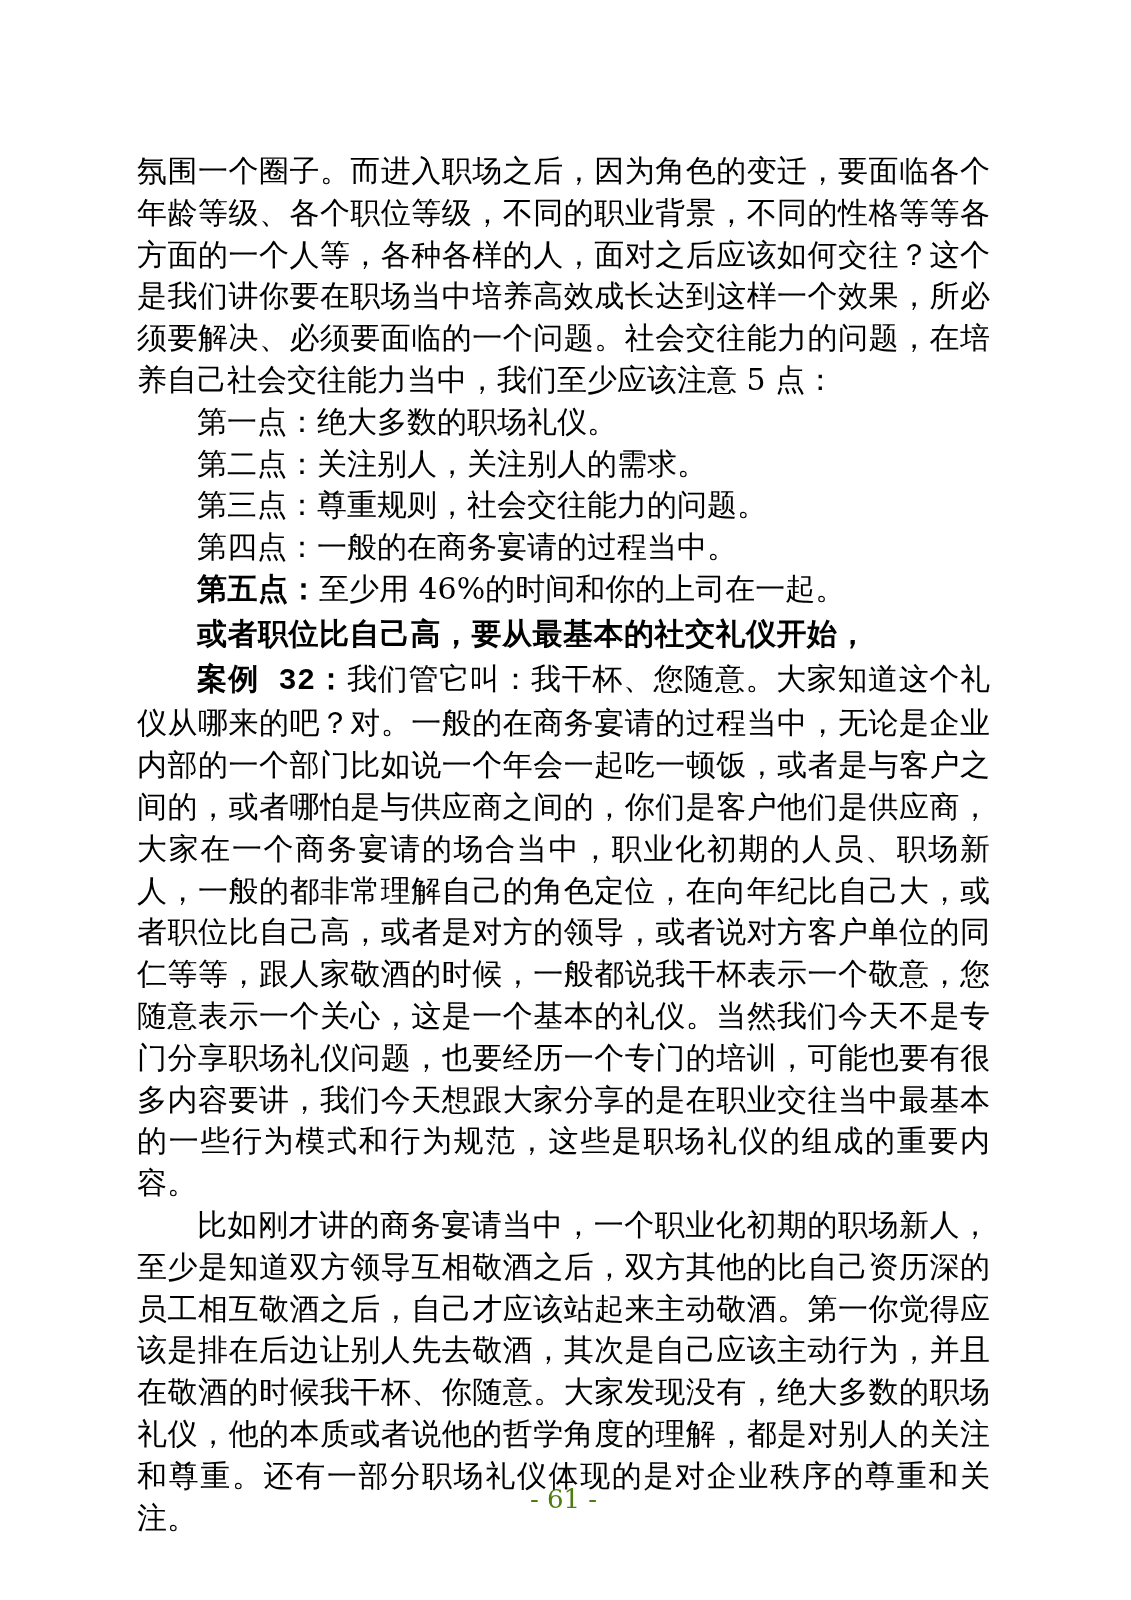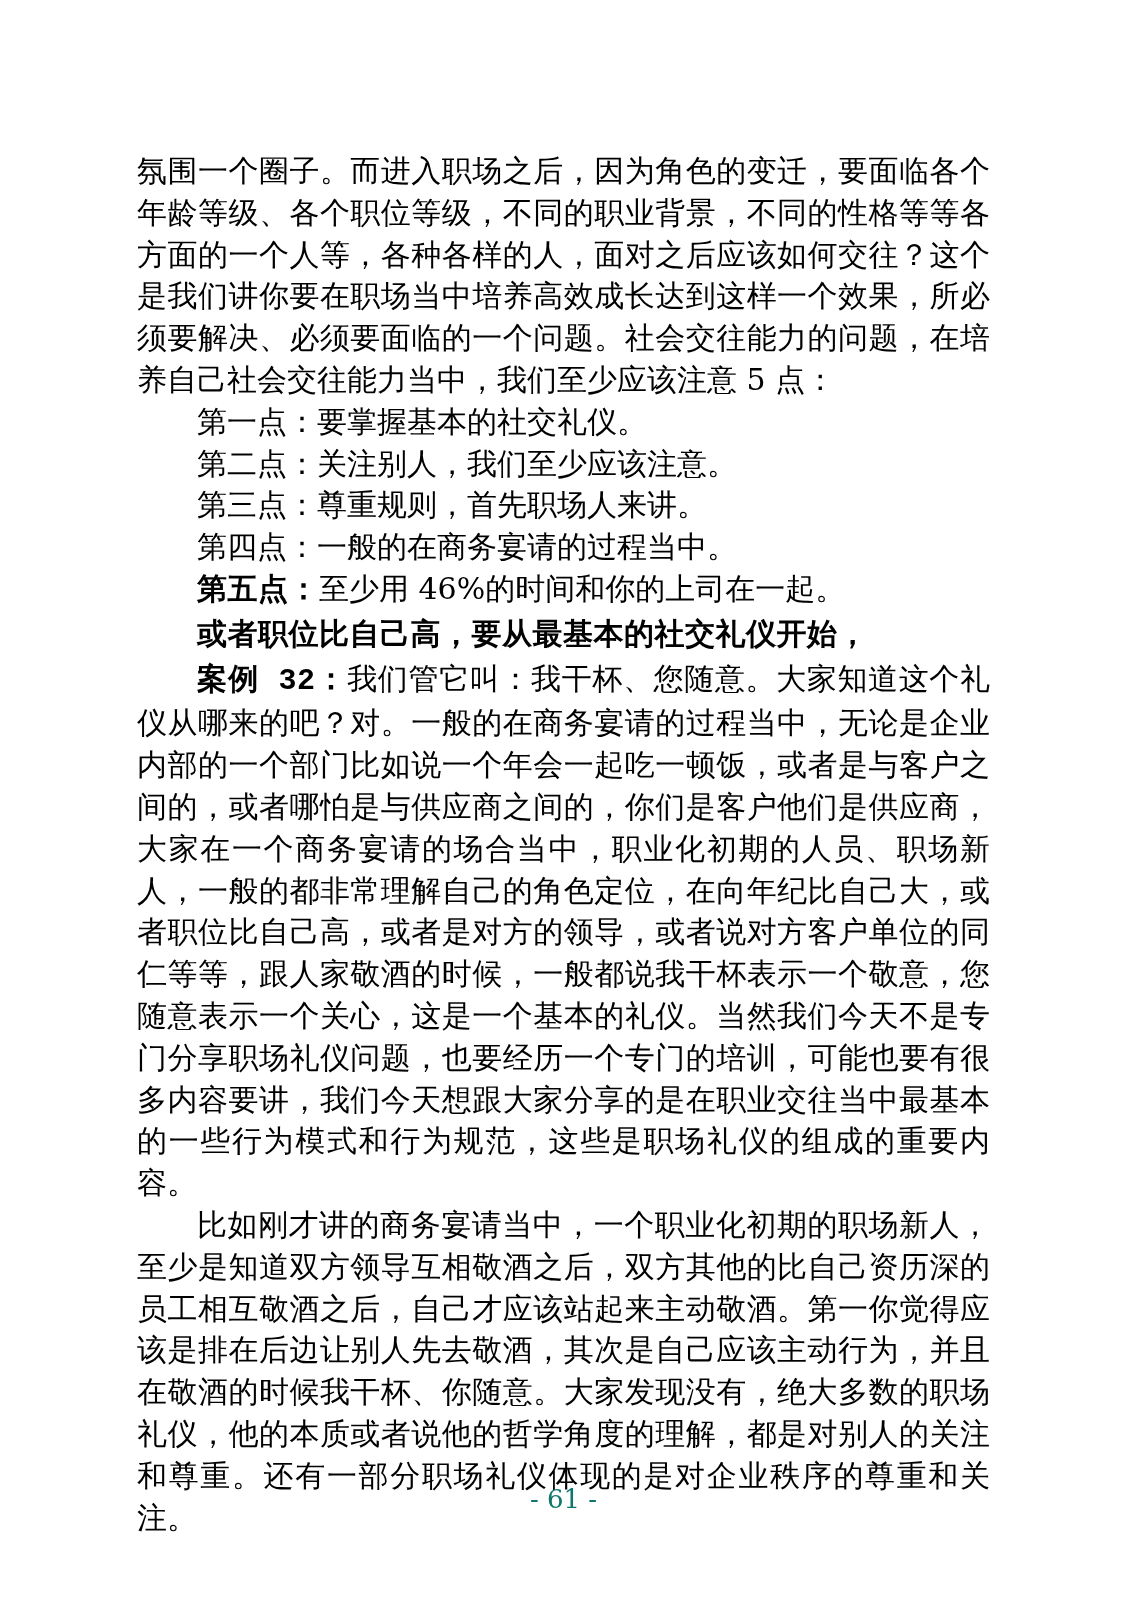--- a/index.html
+++ b/index.html
@@ -39,32 +39,32 @@
     letter-spacing: 0.5px;
   }
   .page-number {
     position: absolute;
     left: 137px;
     top: 1466px;
     width: 853px;
     text-align: center;
     font-family: "DejaVu Serif", "Liberation Serif", serif;
     font-size: 26px;
-    color: #0f766e;
+    color: #4d7c0f;
   }
 </style>
 </head>
 <body>
 
 <div class="page">
   <div class="doc-body">
       <p class="para"><span class="run">氛围一个圈子。而进入职场之后，因为角色的变迁，要面临各个年龄等级、各个职位等级，不同的职业背景，不同的性格等等各方面的一个人等，各种各样的人，面对之后应该如何交往？这个是我们讲你要在职场当中培养高效成长达到这样一个效果，所必须要解决、必须要面临的一个问题。社会交往能力的问题，在培养自己社会交往能力当中，我们至少应该注意 5 点：</span></p>
-      <p class="para indent"><span class="run">第一点：要掌握基本的社交礼仪。</span></p>
-      <p class="para indent"><span class="run">第二点：关注别人，我们至少应该注意。</span></p>
-      <p class="para indent"><span class="run">第三点：尊重规则，首先职场人来讲。</span></p>
+      <p class="para indent"><span class="run">第一点：绝大多数的职场礼仪。</span></p>
+      <p class="para indent"><span class="run">第二点：关注别人，关注别人的需求。</span></p>
+      <p class="para indent"><span class="run">第三点：尊重规则，社会交往能力的问题。</span></p>
       <p class="para indent"><span class="run">第四点：一般的在商务宴请的过程当中。</span></p>
       <p class="para indent"><span class="run bold">第五点：</span><span class="run">至少用 46%的时间和你的上司在一起。</span></p>
       <p class="para indent"><span class="run bold">或者职位比自己高，要从最基本的社交礼仪开始，</span></p>
       <p class="para indent"><span class="run bold">案例 32：</span><span class="run">我们管它叫：我干杯、您随意。大家知道这个礼仪从哪来的吧？对。一般的在商务宴请的过程当中，无论是企业内部的一个部门比如说一个年会一起吃一顿饭，或者是与客户之间的，或者哪怕是与供应商之间的，你们是客户他们是供应商，大家在一个商务宴请的场合当中，职业化初期的人员、职场新人，一般的都非常理解自己的角色定位，在向年纪比自己大，或者职位比自己高，或者是对方的领导，或者说对方客户单位的同仁等等，跟人家敬酒的时候，一般都说我干杯表示一个敬意，您随意表示一个关心，这是一个基本的礼仪。当然我们今天不是专门分享职场礼仪问题，也要经历一个专门的培训，可能也要有很多内容要讲，我们今天想跟大家分享的是在职业交往当中最基本的一些行为模式和行为规范，这些是职场礼仪的组成的重要内容。</span></p>
       <p class="para indent"><span class="run">比如刚才讲的商务宴请当中，一个职业化初期的职场新人，至少是知道双方领导互相敬酒之后，双方其他的比自己资历深的员工相互敬酒之后，自己才应该站起来主动敬酒。第一你觉得应该是排在后边让别人先去敬酒，其次是自己应该主动行为，并且在敬酒的时候我干杯、你随意。大家发现没有，绝大多数的职场礼仪，他的本质或者说他的哲学角度的理解，都是对别人的关注和尊重。还有一部分职场礼仪体现的是对企业秩序的尊重和关注。</span></p>
     </div>
   <div class="page-number">- 61 -</div>
 </div>
 
 </body></html>

